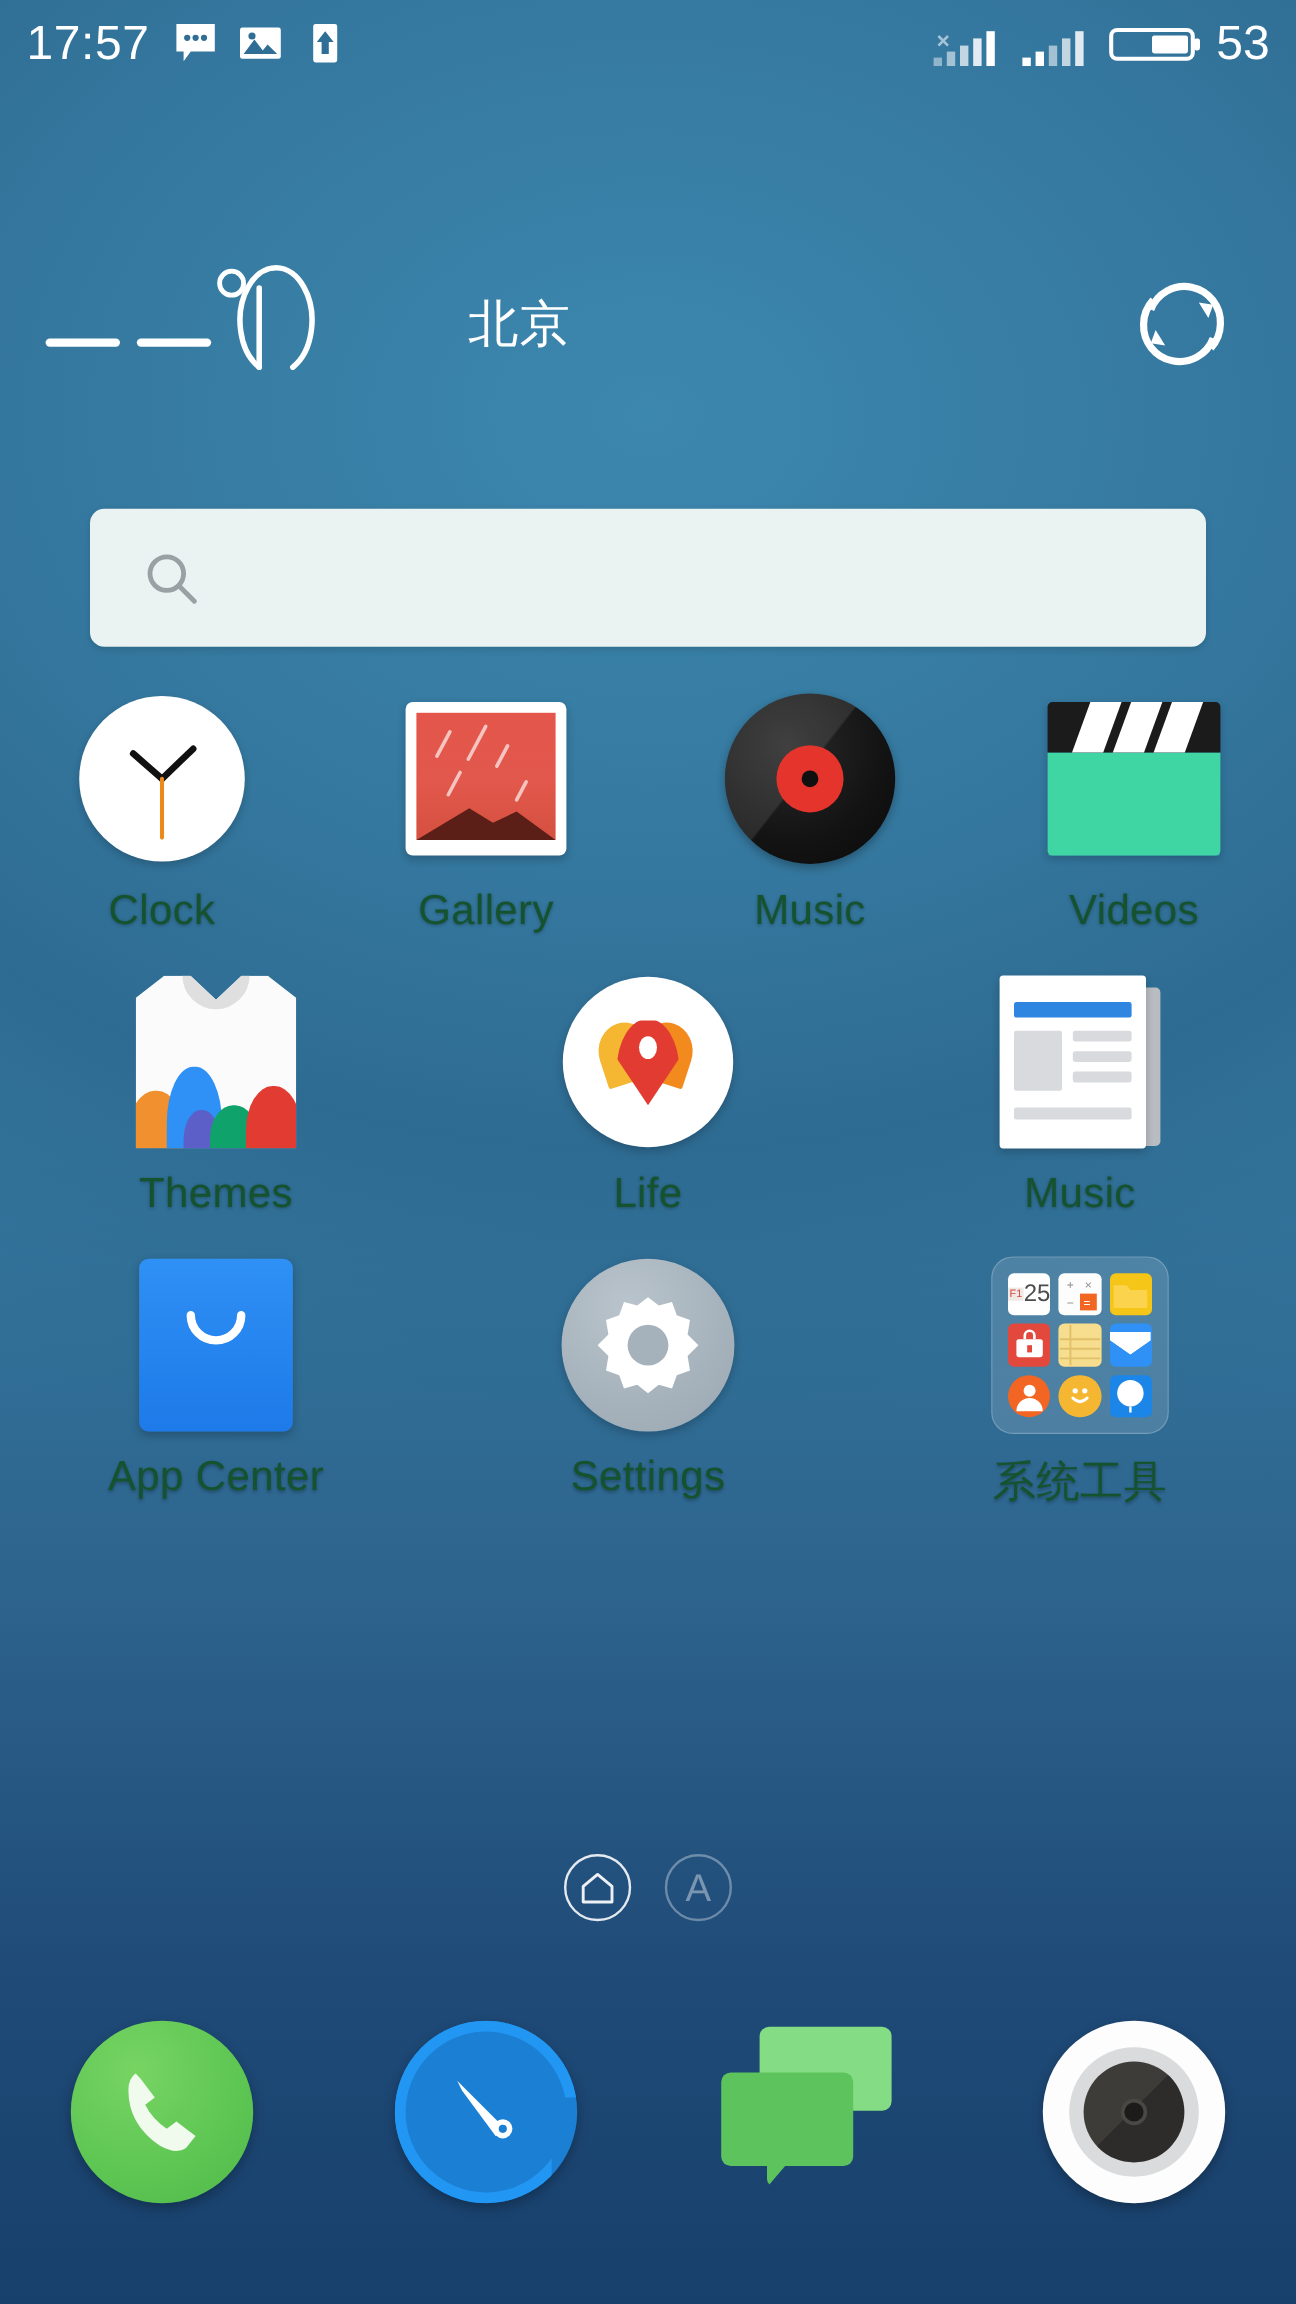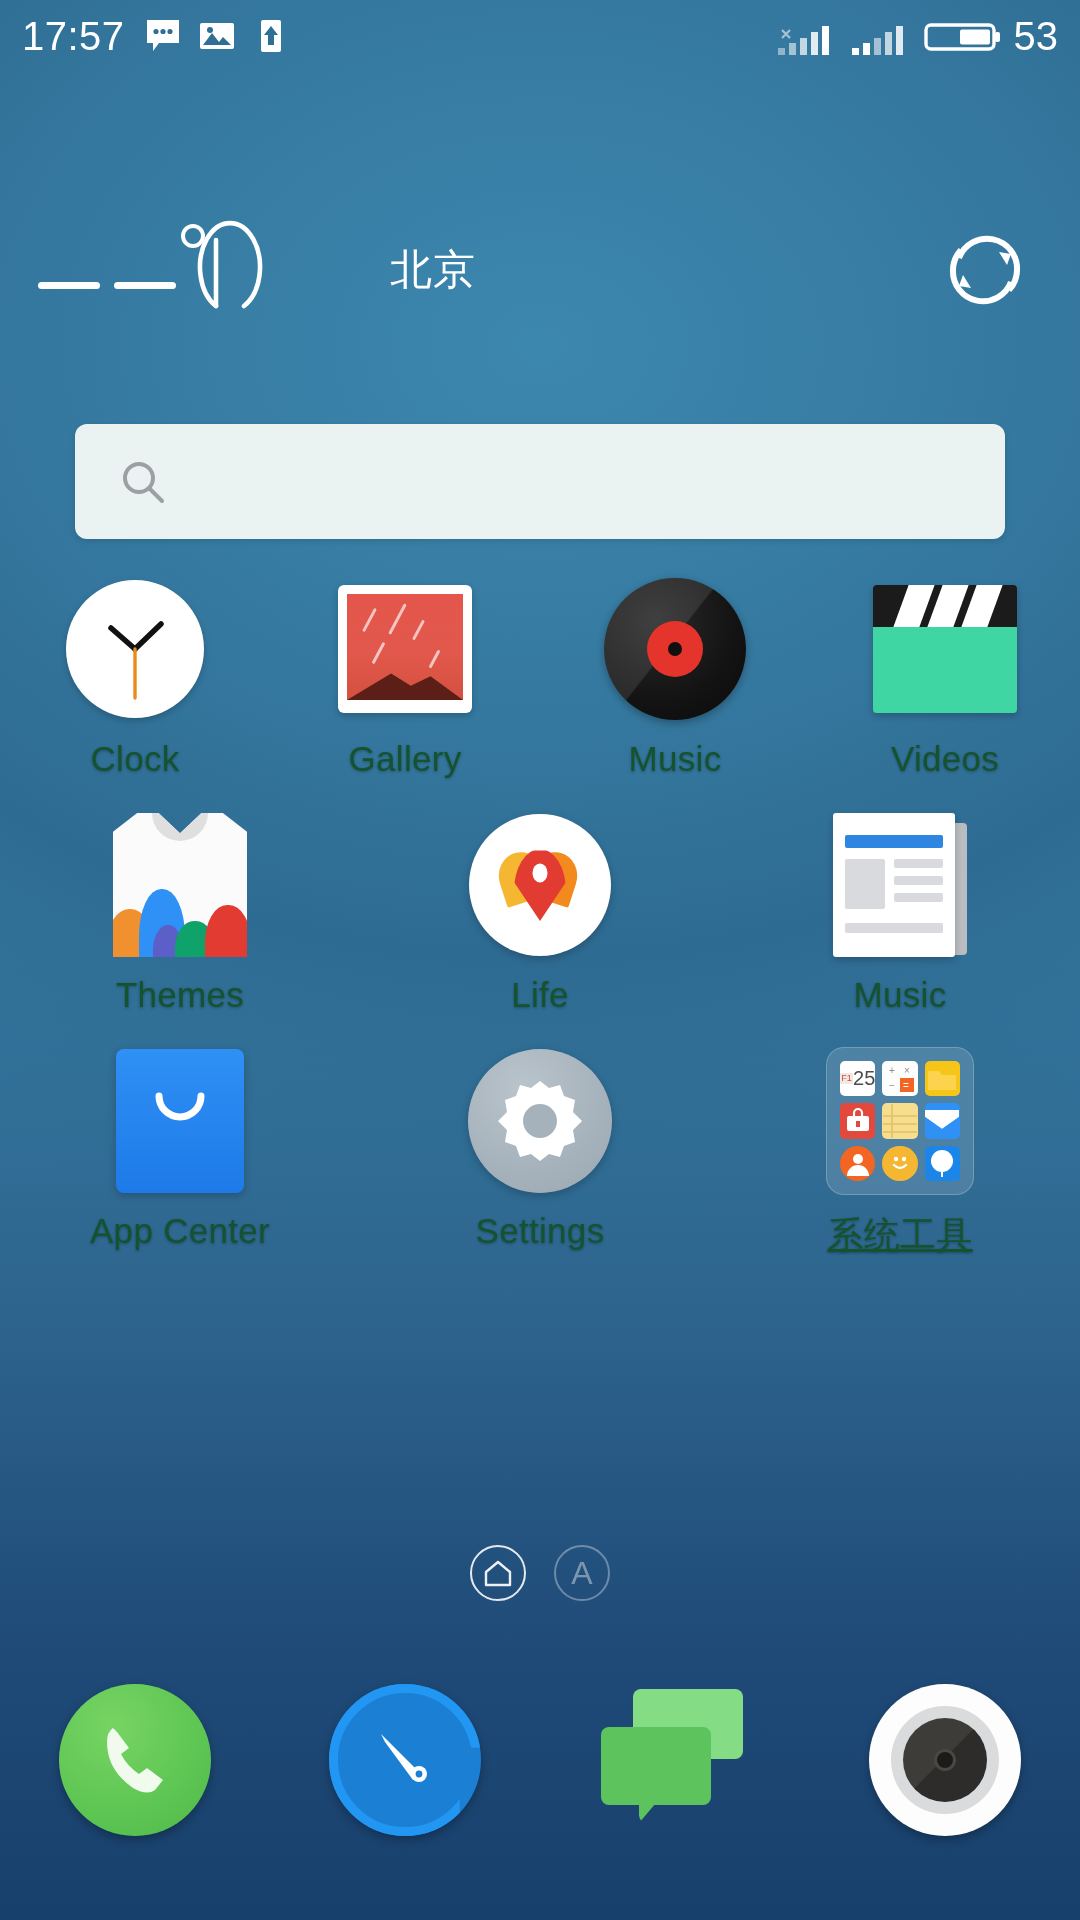--- a/index.html
+++ b/index.html
@@ -38,21 +38,21 @@
     padding-left:42px; box-shadow:0 2px 6px rgba(0,0,0,.13); }
 
   
   .grid{ position:absolute; top:575px; left:0; width:1080px; }
   .row{ display:flex; height:236px; }
   .cell{ flex:1; display:flex; flex-direction:column; align-items:center; }
   .iconbox{ width:148px; height:148px; position:relative;
     display:flex; align-items:center; justify-content:center; }
   .label{ margin-top:16px; font-size:35px; font-weight:300; letter-spacing:.3px;
     color:#14532d; text-shadow:0 1px 3px rgba(0,0,0,.30); white-space:nowrap; }
-  .label.cjk{ font-family:"DejaVu Sans","Liberation Sans",sans-serif; font-size:36px;text-decoration:underline; }
+  .label.cjk{ font-family:"DejaVu Sans","Liberation Sans",sans-serif; font-size:36px; }
 
   .ic-clock{ width:138px;height:138px;background:#fff;border-radius:50%;
     box-shadow:0 3px 7px rgba(0,0,0,.2); position:relative; }
   .ic-gallery{ width:134px;height:128px;background:#fff;border-radius:6px;
     padding:9px 9px 13px; box-shadow:0 3px 7px rgba(0,0,0,.2); }
   .ic-gallery-in{ width:100%;height:100%;position:relative;overflow:hidden;
     background:linear-gradient(180deg,#e4564b 0%,#e2584c 55%,#d4503f 100%); }
   .g-mtn{ position:absolute;left:0;bottom:0;width:100%;height:34px;
     background:#5b1f17; clip-path:polygon(0 100%, 38% 22%, 55% 58%, 72% 30%, 100% 100%); }
   .g-streak{ position:absolute; width:3px; background:rgba(255,255,255,.65);

